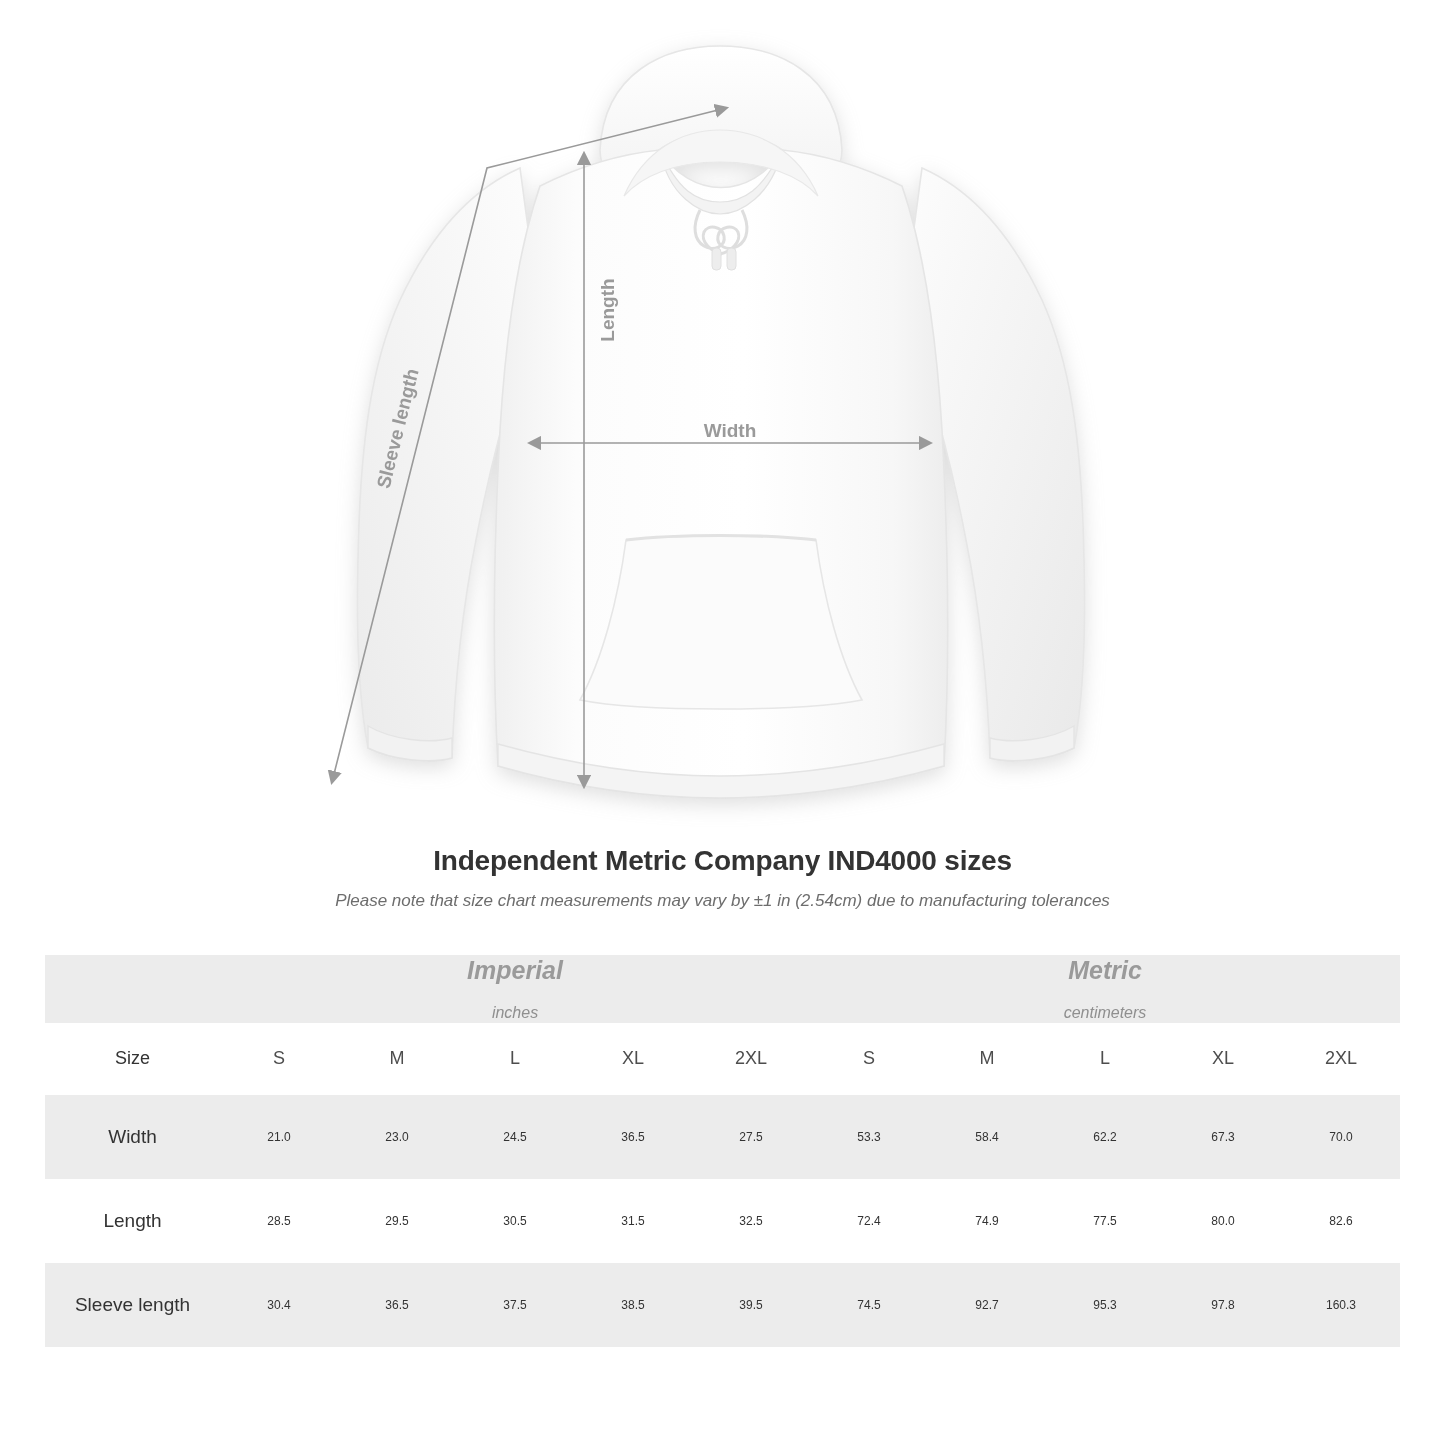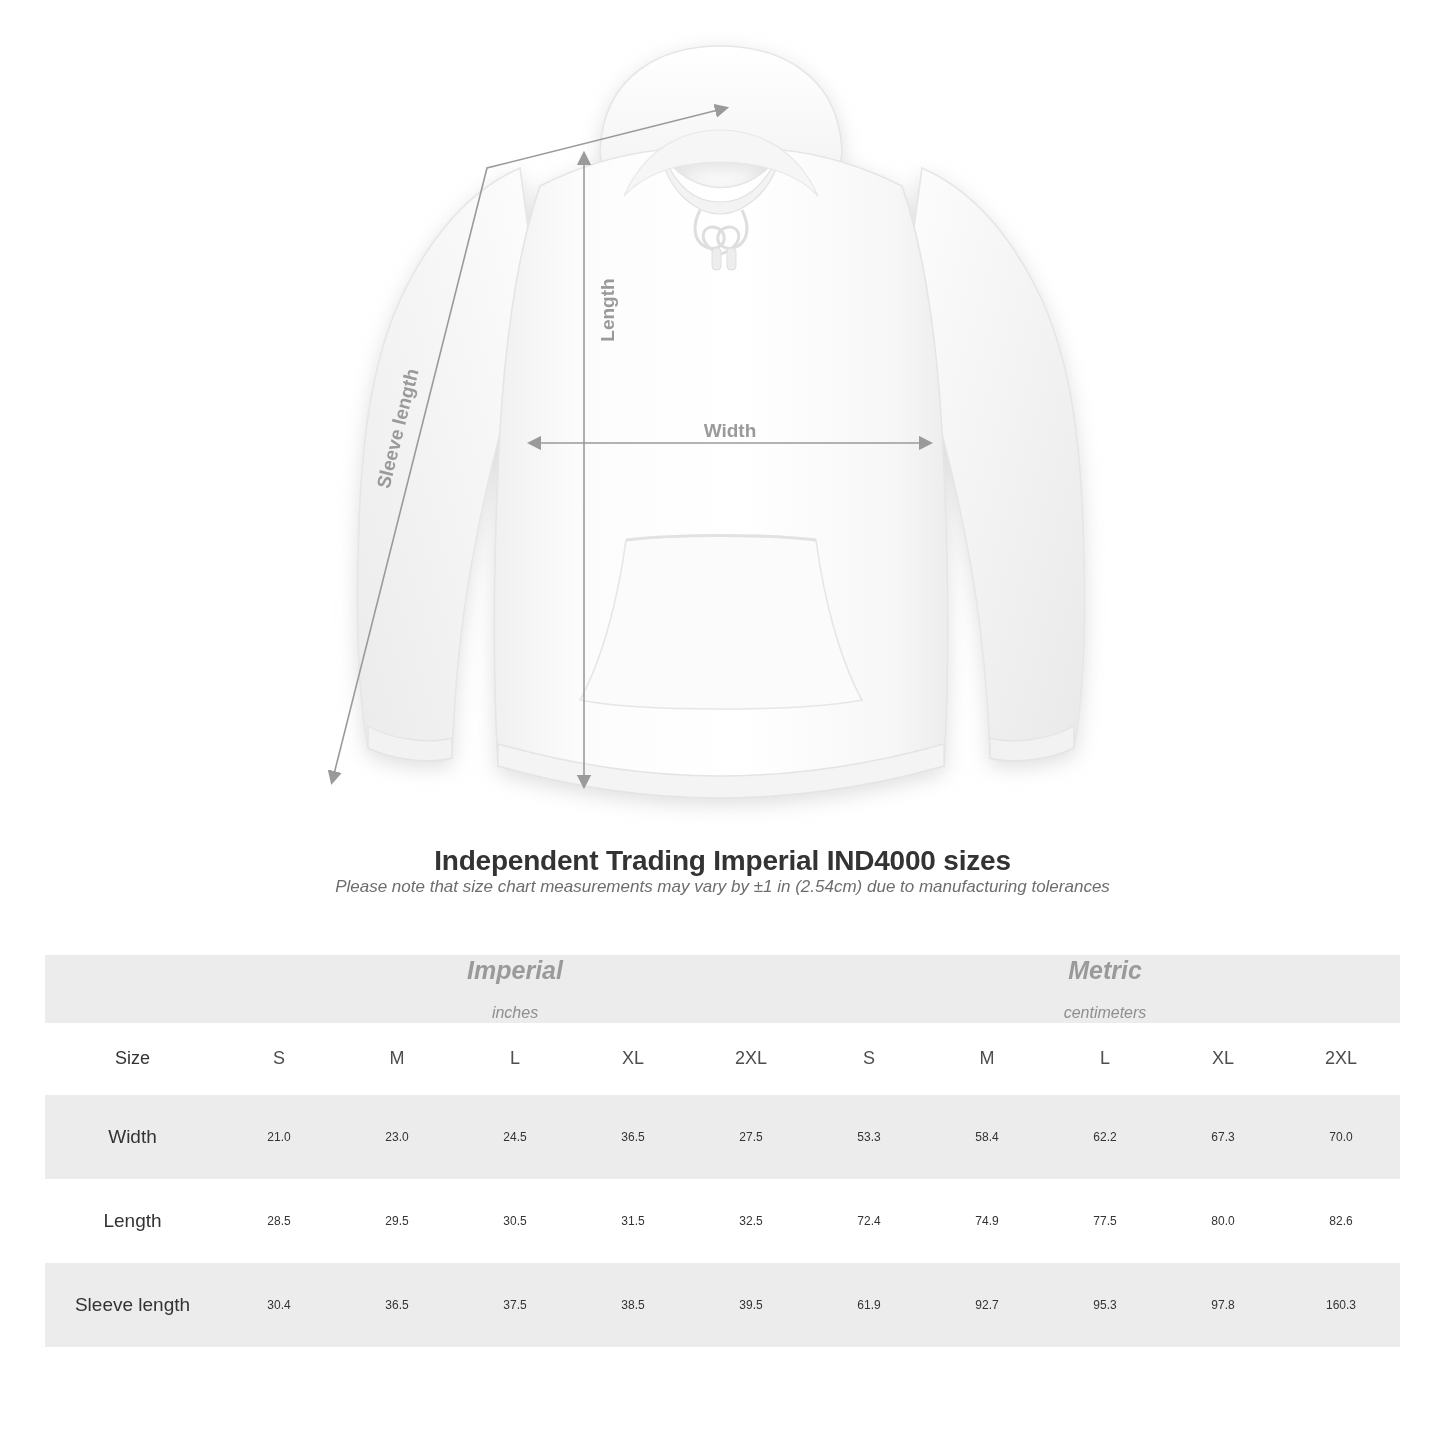--- a/index.html
+++ b/index.html
@@ -46,20 +46,21 @@
     text-align: center;
   }
   #chart-title {
     font-size: 28px;
     font-weight: bold;
     color: #333333;
     letter-spacing: -0.2px;
     margin: 0;
   }
   #chart-note {
+    margin-top: 14px;
     font-size: 17px;
     font-style: italic;
     color: #6d6d6d;
   }
 
   
   #size-table {
     position: absolute;
     left: 45px;
     top: 955px;
@@ -189,21 +190,21 @@
         <polyline points="726,108 487,168 332,782" fill="none" stroke="#9a9a9a" stroke-width="1.6" marker-start="url(#arrStart)" marker-end="url(#arrEnd)"></polyline>
       </g>
 
       <text class="dim-label" x="614" y="310" transform="rotate(-90 614 310)" text-anchor="middle">Length</text>
       <text class="dim-label" x="730" y="437" text-anchor="middle">Width</text>
       <text class="dim-label" x="404" y="430" transform="rotate(-76 404 430)" text-anchor="middle">Sleeve length</text>
     </svg>
   </div>
 
   <div id="title-block">
-    <div id="chart-title">Independent Trading Imperial IND4000 sizes</div>
+    <div id="chart-title">Independent Metric Company IND4000 sizes</div>
     <div id="chart-note">Please note that size chart measurements may vary by ±1 in (2.54cm) due to manufacturing tolerances</div>
   </div>
 
   <table id="size-table">
     <tbody>
       <tr class="unit-head">
         <td class="col-first band-grey"></td>
         <td class="band-grey" colspan="5">
           <div class="unit-system">Imperial</div>
           <div class="unit-sub">inches</div>
@@ -256,21 +257,21 @@
         <td class="white-sep">82.6</td>
       </tr>
 
       <tr class="data-row band-grey">
         <td class="rowlabel col-first grey-sep">Sleeve length</td>
         <td class="grey-sep">30.4</td>
         <td class="grey-sep">36.5</td>
         <td class="grey-sep">37.5</td>
         <td class="grey-sep">38.5</td>
         <td class="grey-sep">39.5</td>
-        <td class="grey-sep">61.9</td>
+        <td class="grey-sep">74.5</td>
         <td class="grey-sep">92.7</td>
         <td class="grey-sep">95.3</td>
         <td class="grey-sep">97.8</td>
         <td class="grey-sep">160.3</td>
       </tr>
     </tbody>
   </table>
 
 </div>
 

